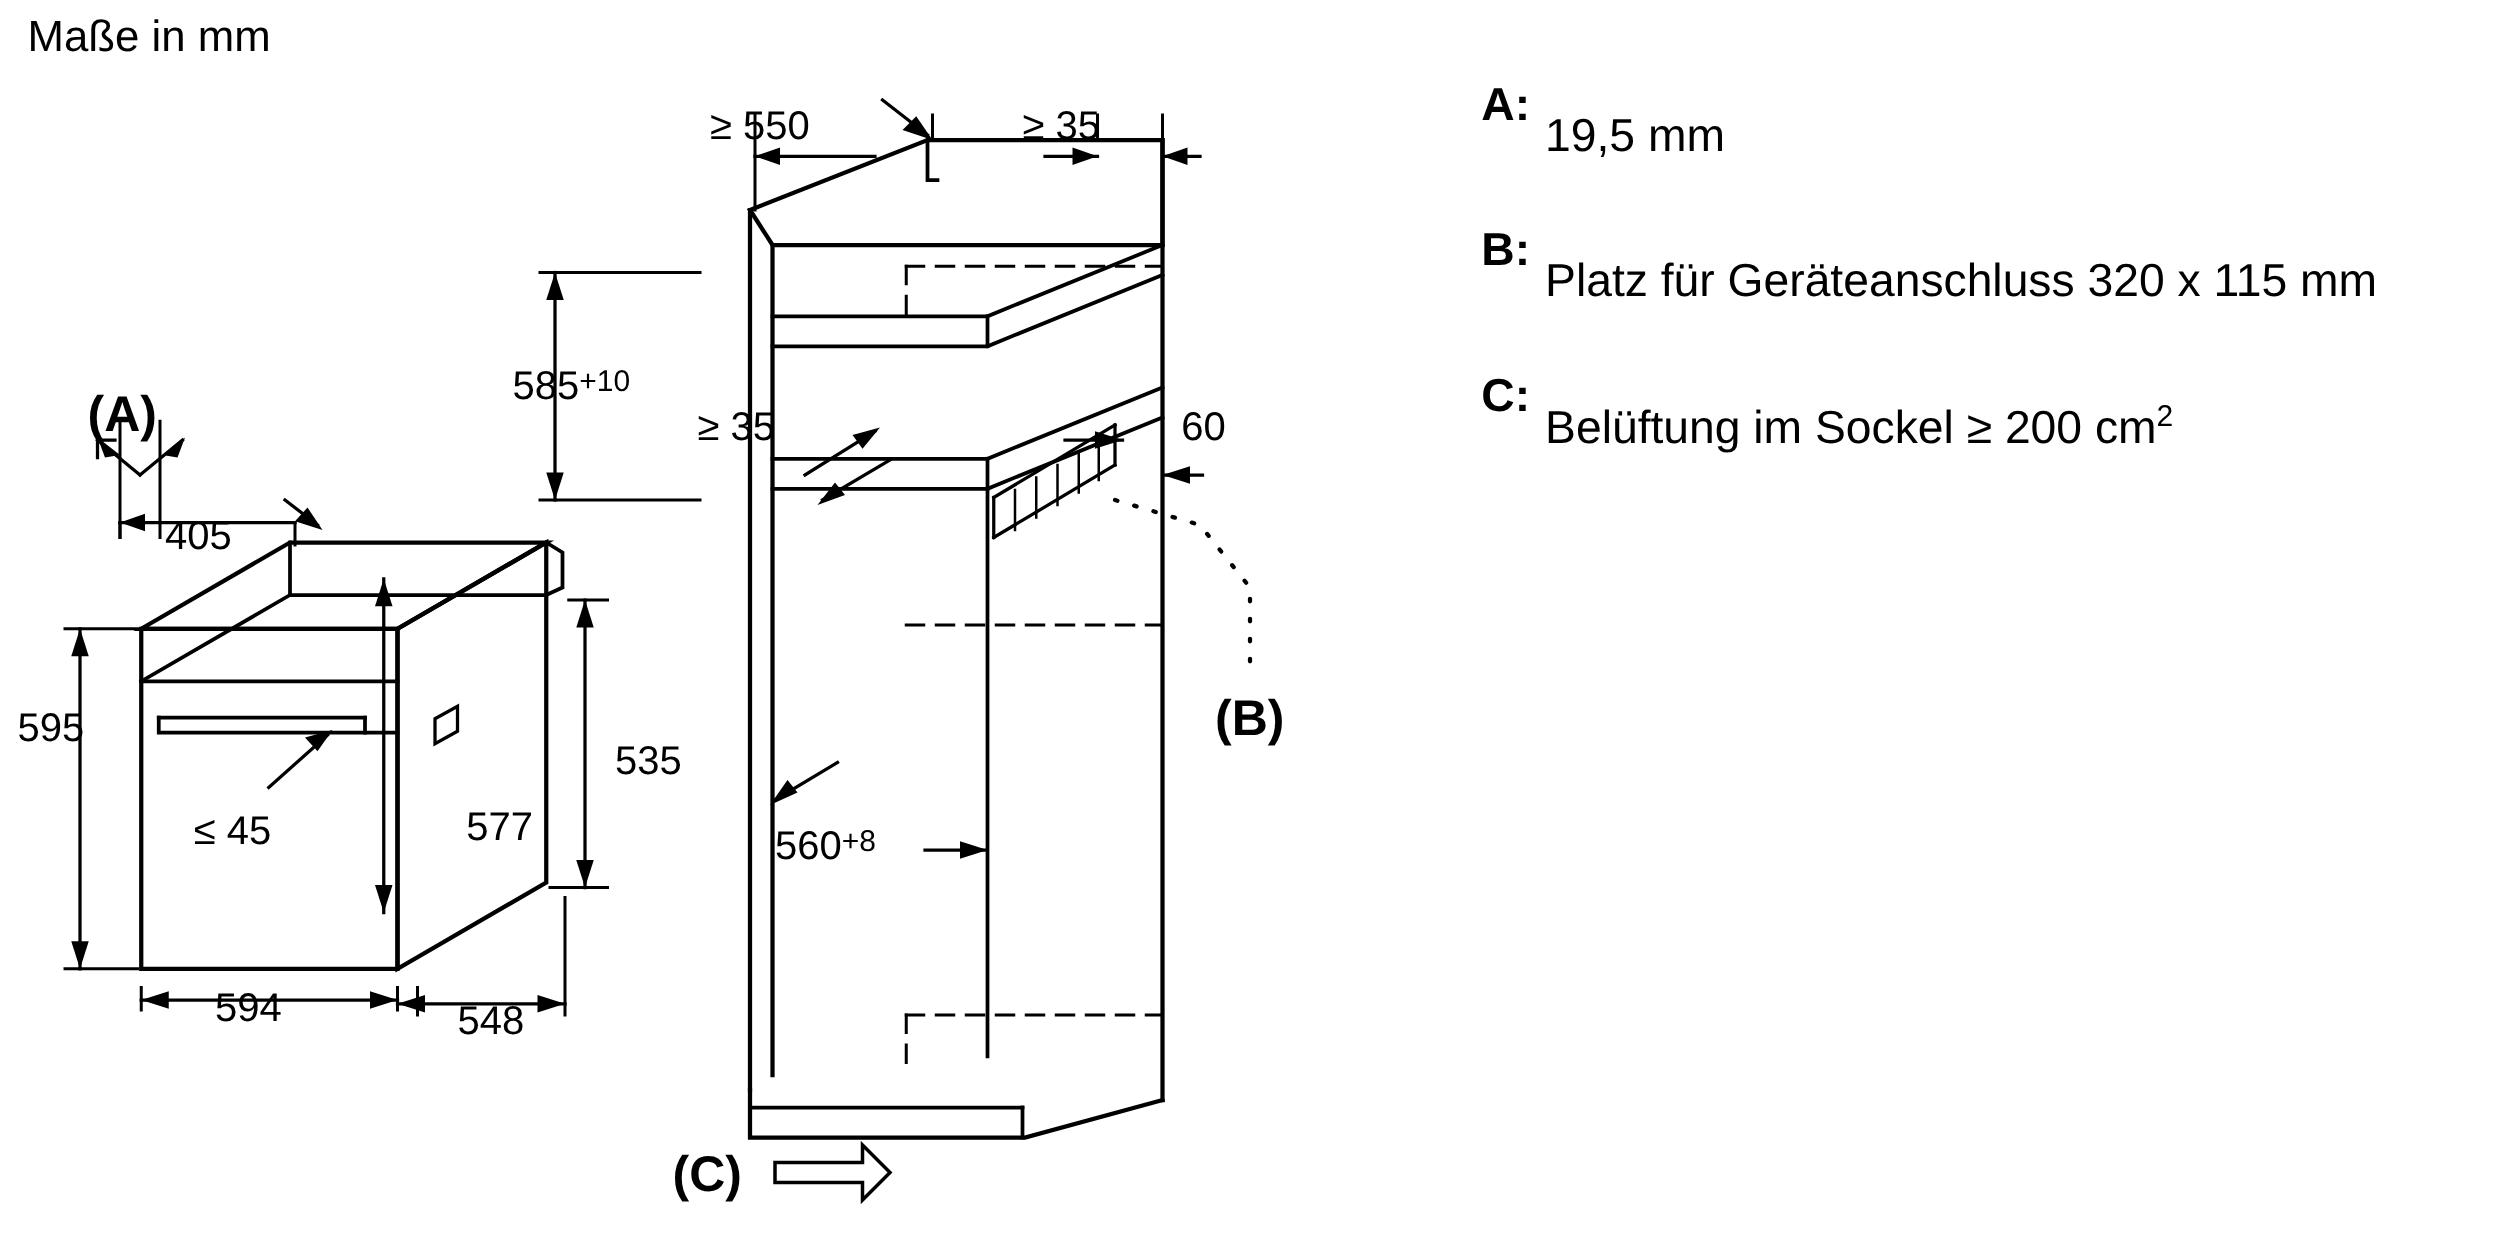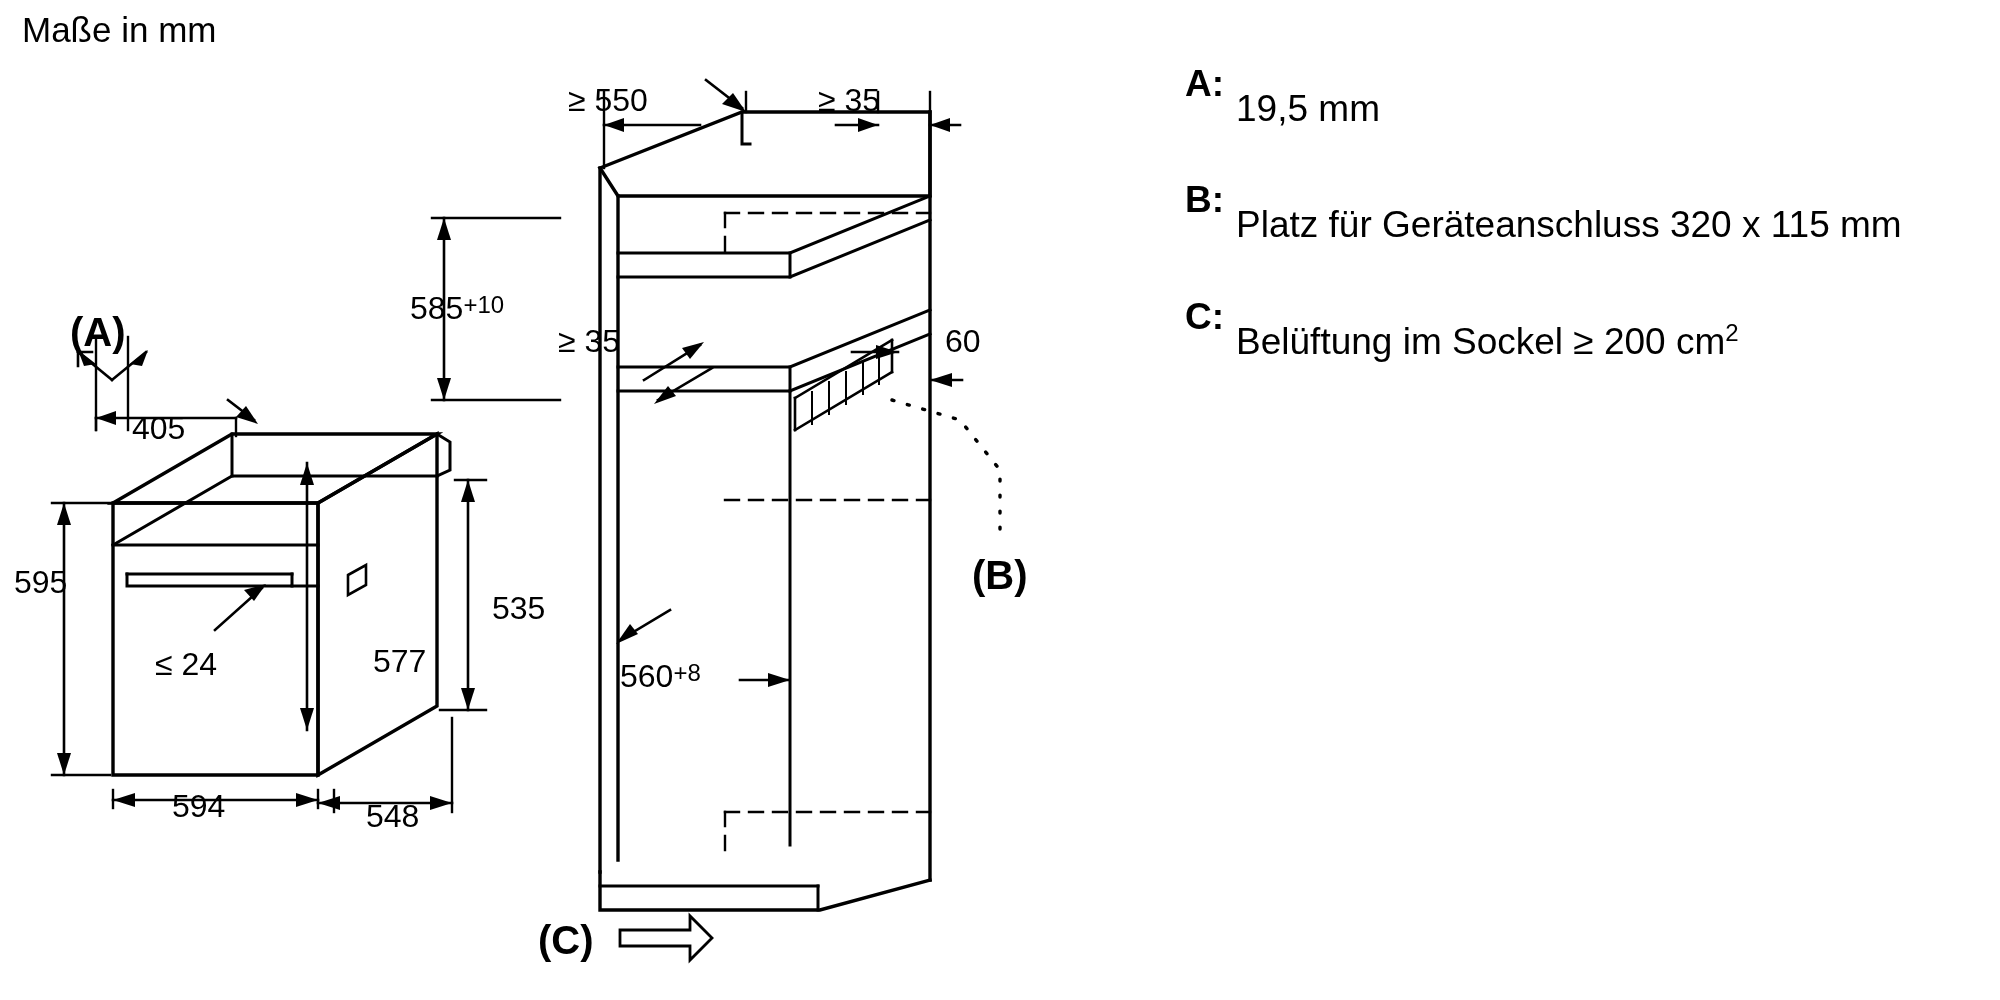--- a/index.html
+++ b/index.html
@@ -256,21 +256,21 @@
     </g>
   </svg>
 
   <div class="label paren" style="left:70px; top:312px;">(A)</div>
   <div class="label dim" style="left:132px; top:400px;margin-top:12px;">405</div>
   <div class="label dim" style="left:14px; top:566px;">595</div>
   <div class="label dim" style="left:373px; top:645px;">577</div>
   <div class="label dim" style="left:492px; top:560px;margin-top:32px;">535</div>
   <div class="label dim" style="left:172px; top:790px;">594</div>
   <div class="label dim" style="left:366px; top:800px;">548</div>
-  <div class="label dim" style="left:155px; top:648px;">≤ 24</div>
+  <div class="label dim" style="left:155px; top:648px;">≤ 45</div>
 
   <div class="label dim" style="left:568px; top:84px;">≥ 550</div>
   <div class="label dim" style="left:818px; top:84px;">≥ 35</div>
 
   <div class="label" style="left:410px; top:292px;"><span class="dim">585</span><span class="dim-sup">+10</span></div>
 
   <div class="label dim" style="left:558px; top:325px;">≥ 35</div>
   <div class="label dim" style="left:945px; top:325px;">60</div>
 
   <div class="label" style="left:620px; top:660px;"><span class="dim">560</span><span class="dim-sup">+8</span></div>

